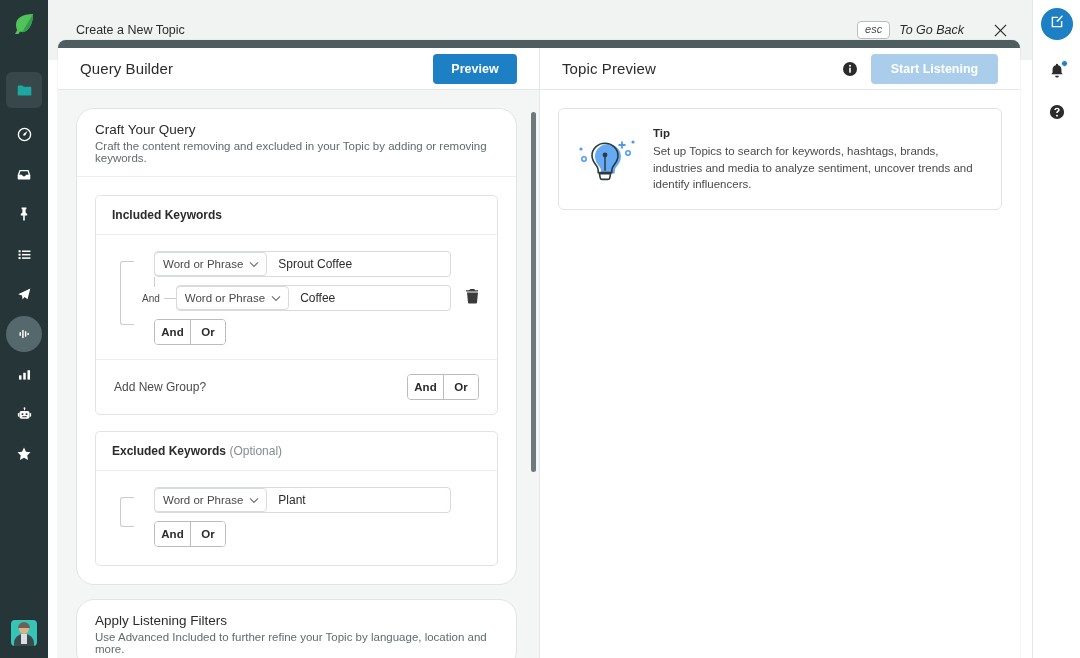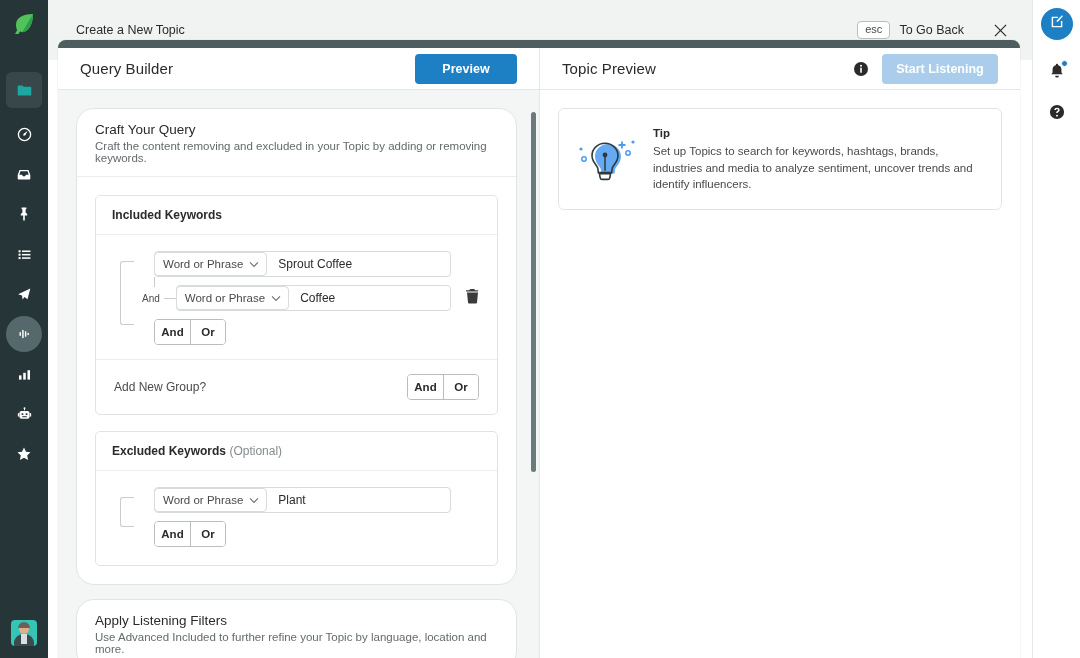--- a/index.html
+++ b/index.html
@@ -58,21 +58,21 @@
 
   
   .topbar {
     position: absolute; left: 48px; top: 0; width: 984px; height: 60px;
     background: #f1f2f2;
     display: flex; align-items: center;
   }
   .topbar-title {
     margin-left: 28px; font-size: 12.5px; color: #2b2b2b; font-weight: 400;
   }
-  .topbar-right { margin-left: auto; display: flex; align-items: center; gap: 0; padding-right: 22px;}
+  .topbar-right { margin-left: auto; display: flex; align-items: center; gap: 0; padding-right: 22px; font-style: italic;}
   .esc-key {
     border: 1px solid #b9bdbe; border-radius: 4px; background: #ffffff;
     font-size: 11px; color: #4a4a4a; padding: 2px 7px 3px; line-height: 1;
   }
   .to-go-back { font-size: 12.5px; color: #2b2b2b; margin-left: 9px; }
   .close-x {
     margin-left: 26px; width: 20px; height: 20px;
     display:flex; align-items:center; justify-content:center;
   }
 
@@ -90,26 +90,26 @@
   .pane-right { width: 480px; height: 610px; background: #ffffff; position: relative;}
 
   .pane-head {
     height: 42px; display: flex; align-items: center; padding: 0 22px;
     border-bottom: 1px solid #e4e7e8; background:#ffffff;
   }
   .pane-title { font-size: 15px; color: #2b2b2b; font-weight: 400; letter-spacing: .1px;}
   .pane-head-right { margin-left: auto; display:flex; align-items:center; gap: 14px;}
   .btn-preview {
     background: #1d7fc4; color: #ffffff; border: none; border-radius: 4px;
-    font-size: 12.5px; font-weight: 700; padding: 8px 0; width: 102px; text-align:center;
+    font-size: 12.5px; font-weight: 700; padding: 8px 0; width: 84px; text-align:center;
     font-family: "Liberation Sans", sans-serif; cursor: pointer;
   }
   .btn-listen {
     background: #a9cdea; color: #ffffff; border: none; border-radius: 4px;
-    font-size: 12.5px; font-weight: 700; padding: 8px 0; width: 116px; text-align:center;
+    font-size: 12.5px; font-weight: 700; padding: 8px 0; width: 127px; text-align:center;
     font-family: "Liberation Sans", sans-serif;
   }
   .info-i { width:14px; height:14px; }
 
   
   .scroll-area {
     position: relative; height: 568px; overflow: hidden; background: #f4f5f5;
     padding: 18px 22px 0 18px;
   }
   .scrollbar-thumb {

